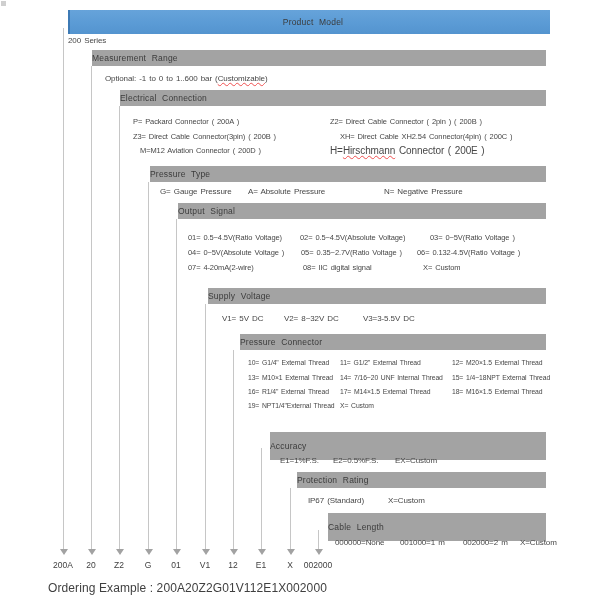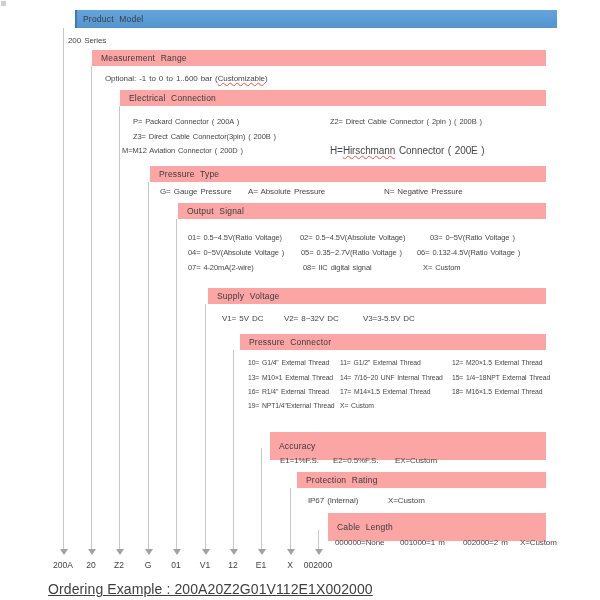--- a/index.html
+++ b/index.html
@@ -2,22 +2,22 @@
 <html><head>
 <meta charset="utf-8">
 <style>
   html,body{margin:0;padding:0;background:#ffffff;}
   #stage{
     position:relative;width:600px;height:600px;overflow:hidden;background:#ffffff;
     font-family:"Liberation Sans", sans-serif;
   }
   .corner{position:absolute;left:1px;top:1px;width:5px;height:5px;background:#cfcfcf;}
   .bar{
-    position:absolute;background:#fca5a5;display:flex;align-items:center;
-    padding-left:9px;box-sizing:border-box;
+    position:absolute;background:#a3a3a3;display:flex;align-items:center;
+    box-sizing:border-box;
   }
   .bar span{
     font-size:8.5px;color:#3b3b3b;letter-spacing:.2px;word-spacing:3px;white-space:nowrap;
   }
   .bar.blue{
     background:linear-gradient(180deg,#66a3da 0%,#5b9bd5 55%,#5494cf 100%);
     border-left:2px solid #3d7ab5;padding-left:6px;
   }
   .vline{position:absolute;width:1px;background:#c6c6c6;}
   .arrow{
@@ -33,52 +33,53 @@
     text-decoration:underline;
     text-decoration-style:wavy;
     text-decoration-color:#f05050;
     text-decoration-thickness:1px;
     text-decoration-skip-ink:none;
   }
   .code{
     position:absolute;transform:translateX(-50%);font-size:8.5px;color:#3f3f3f;white-space:nowrap;
   }
   .footer{
-    position:absolute;font-size:14px;color:#3f3f3f;white-space:nowrap;letter-spacing:.1px;text-decoration:underline;
+    position:absolute;font-size:12px;color:#3f3f3f;white-space:nowrap;letter-spacing:.1px;
   }
 </style>
 </head>
 <body>
 
 <div id="stage">
   <div class="corner"></div>
   <div class="footer" id="footer" style="left: 48px; top: 581px;">Ordering Example : 200A20Z2G01V112E1X002000</div>
 <div class="vline" style="left: 63px; top: 28px; height: 521px;"></div>
     <div class="arrow" style="left: 59.5px; top: 549px;"></div>
-    <div class="bar blue" style="left: 75px; top: 10px; width: 482px; height: 18px;">
+    <div class="bar blue" style="left: 68px; top: 10px; width: 482px; height: 24px; justify-content: center;">
       <span>Product Model</span>
     </div>
     <div class="rowitem" style="left: 68px; top: 40px; font-size: 8px;"><span>200 Series</span></div>
     <div class="code" style="left: 63px; top: 560px;">200A</div>
     <div class="vline" style="left: 91px; top: 66px; height: 483px;"></div>
     <div class="arrow" style="left: 87.5px; top: 549px;"></div>
     <div class="bar" style="left: 92px; top: 50px; width: 454px; height: 16px;">
       <span>Measurement Range</span>
     </div>
     <div class="rowitem" style="left: 105px; top: 78px; font-size: 8px;"><span>Optional: -1 to 0 to 1..600 bar (</span><span class="misspell">Customizable</span><span>)</span></div>
     <div class="code" style="left: 91px; top: 560px;">20</div>
     <div class="vline" style="left: 119px; top: 106px; height: 443px;"></div>
     <div class="arrow" style="left: 115.5px; top: 549px;"></div>
     <div class="bar" style="left: 120px; top: 90px; width: 426px; height: 16px;">
       <span>Electrical Connection</span>
     </div>
     <div class="rowitem" style="left: 133px; top: 121px; font-size: 7.5px;"><span>P= Packard Connector ( 200A )</span></div>
     <div class="rowitem" style="left: 330px; top: 121px; font-size: 7.5px;"><span>Z2= Direct Cable Connector ( 2pin ) ( 200B )</span></div>
     <div class="rowitem" style="left: 133px; top: 136px; font-size: 7.5px;"><span>Z3= Direct Cable Connector(3pin) ( 200B )</span></div>
-    <div class="rowitem" style="left: 122px; top: 150px; font-size: 7.5px;"><span>M=M12 Aviation Connector ( 200D )</span></div>
+    <div class="rowitem" style="left: 340px; top: 136px; font-size: 7.5px;"><span>XH= Direct Cable XH2.54 Connector(4pin) ( 200C )</span></div>
+    <div class="rowitem" style="left: 140px; top: 150px; font-size: 7.5px;"><span>M=M12 Aviation Connector ( 200D )</span></div>
     <div class="rowitem" style="left: 330px; top: 150px; font-size: 10px;"><span>H=</span><span class="misspell">Hirschmann</span><span> Connector ( 200E )</span></div>
     <div class="code" style="left: 119px; top: 560px;">Z2</div>
     <div class="vline" style="left: 148px; top: 182px; height: 367px;"></div>
     <div class="arrow" style="left: 144.5px; top: 549px;"></div>
     <div class="bar" style="left: 150px; top: 166px; width: 396px; height: 16px;">
       <span>Pressure Type</span>
     </div>
     <div class="rowitem" style="left: 160px; top: 191px; font-size: 8px;"><span>G= Gauge Pressure</span></div>
     <div class="rowitem" style="left: 248px; top: 191px; font-size: 8px;"><span>A= Absolute Pressure</span></div>
     <div class="rowitem" style="left: 344px; top: 191px; font-size: 8px; margin-left: 40px;"><span>N= Negative Pressure</span></div>
@@ -131,21 +132,21 @@
     </div>
     <div class="rowitem" style="left: 280px; top: 460px; font-size: 8px;"><span>E1=1%F.S.</span></div>
     <div class="rowitem" style="left: 333px; top: 460px; font-size: 8px;"><span>E2=0.5%F.S.</span></div>
     <div class="rowitem" style="left: 395px; top: 460px; font-size: 8px;"><span>EX=Custom</span></div>
     <div class="code" style="left: 261px; top: 560px;">E1</div>
     <div class="vline" style="left: 290px; top: 488px; height: 61px;"></div>
     <div class="arrow" style="left: 286.5px; top: 549px;"></div>
     <div class="bar" style="left: 297px; top: 472px; width: 249px; height: 16px;">
       <span>Protection Rating</span>
     </div>
-    <div class="rowitem" style="left: 308px; top: 500px; font-size: 8px;"><span>IP67 (Internal)</span></div>
+    <div class="rowitem" style="left: 308px; top: 500px; font-size: 8px;"><span>IP67 (Standard)</span></div>
     <div class="rowitem" style="left: 388px; top: 500px; font-size: 8px;"><span>X=Custom</span></div>
     <div class="code" style="left: 290px; top: 560px;">X</div>
     <div class="vline" style="left: 318px; top: 530px; height: 19px;"></div>
     <div class="arrow" style="left: 314.5px; top: 549px;"></div>
     <div class="bar" style="left: 328px; top: 513px; width: 218px; height: 28px;">
       <span>Cable Length</span>
     </div>
     <div class="rowitem" style="left: 335px; top: 542px; font-size: 8px;"><span>000000=None</span></div>
     <div class="rowitem" style="left: 400px; top: 542px; font-size: 8px;"><span>001000=1 m</span></div>
     <div class="rowitem" style="left: 463px; top: 542px; font-size: 8px;"><span>002000=2 m</span></div>

